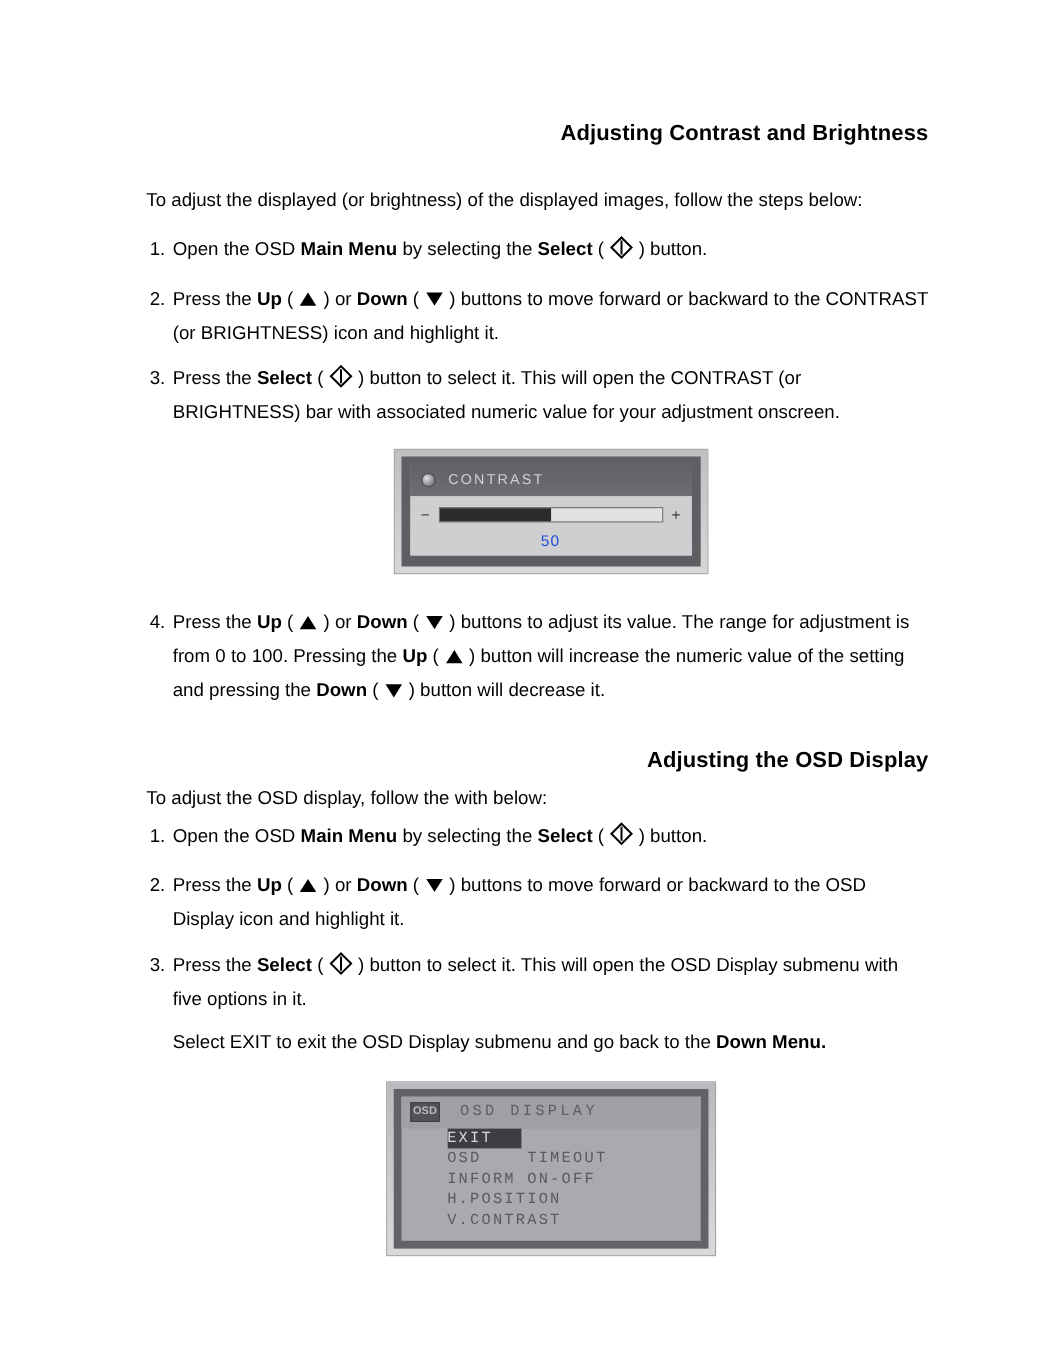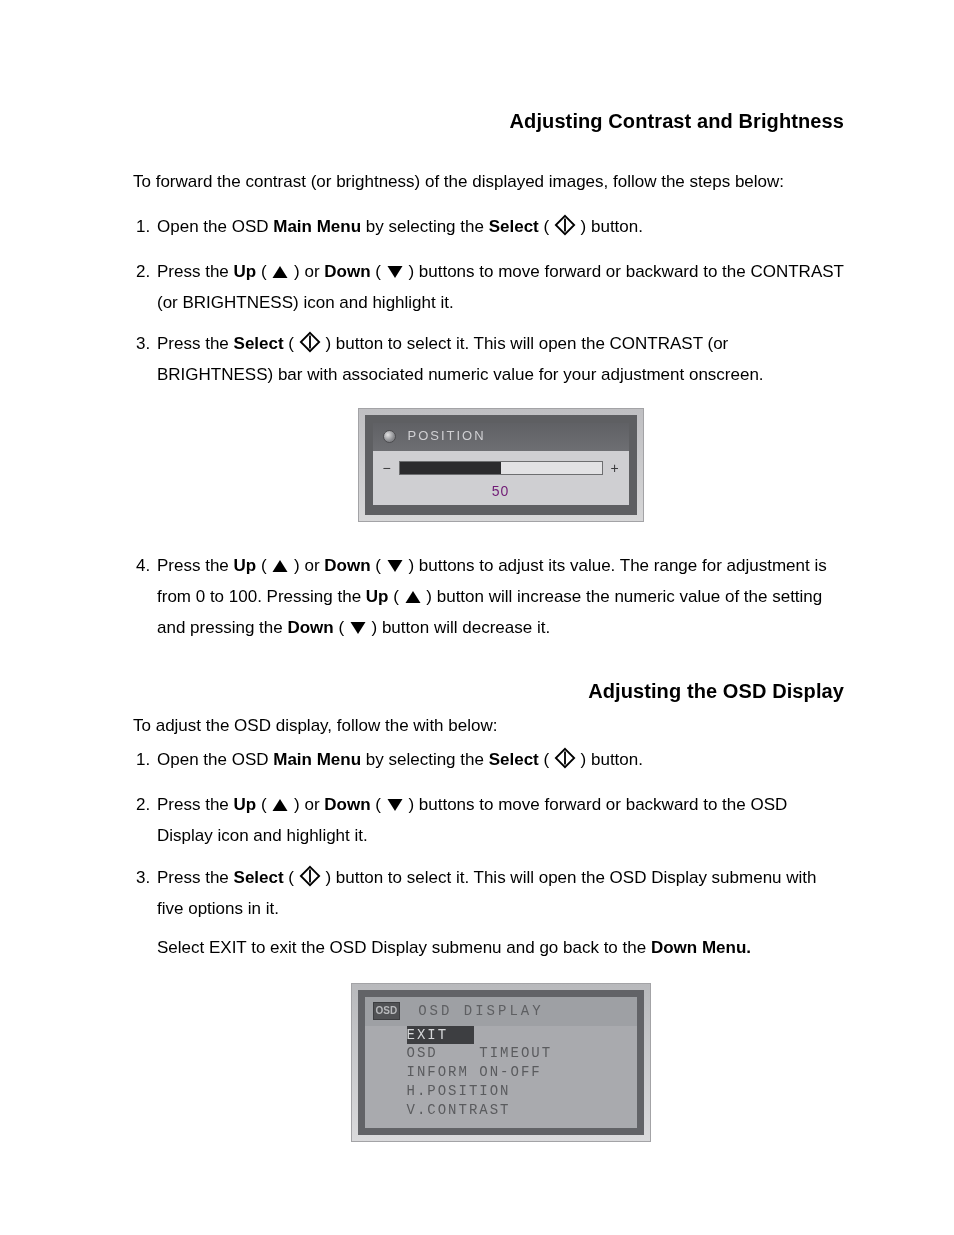--- a/index.html
+++ b/index.html
@@ -126,21 +126,21 @@
   }
   .pc-bar-fill {
     height: 100%;
     width: 50%;
     background: #2b2b2d;
   }
   .pc-val-row {
     text-align: center;
     font-family: Arial, sans-serif;
     font-size: 14px;
-    color: #701a75;
+    color: #1d4ed8;
     padding: 0 0 3px 0;
     background: #cfcfd2;
     letter-spacing: 1px;
   }
   
   .panel-osd-wrap {
     display: flex;
     justify-content: center;
     margin: 15px 0 0 0;
   }
@@ -192,21 +192,21 @@
     padding-right: 26px;
   }
 </style>
 </head>
 <body>
 
 <div class="page">
 
   <h2 class="section">Adjusting Contrast and Brightness</h2>
 
-  <p class="lead">To forward the contrast (or brightness) of the displayed images, follow the steps below:</p>
+  <p class="lead">To adjust the displayed (or brightness) of the displayed images, follow the steps below:</p>
 
   <ol class="steps">
     <li>
       <span>Open the OSD </span><b>Main Menu</b><span> by selecting the </span><b>Select</b><span> ( </span><span class="icon icon-select"><svg viewBox="0 0 24 24">
             <path d="M12 2 L22 12 L12 22 L2 12 Z" fill="none" stroke="#000" stroke-width="2"></path>
             <line x1="12" y1="5" x2="12" y2="19" stroke="#000" stroke-width="2"></line>
           </svg></span><span> ) button.</span>
     </li>
     <li>
       <span>Press the </span><b>Up</b><span> ( </span><span class="icon icon-up"><svg viewBox="0 0 24 24">
@@ -220,21 +220,21 @@
             <path d="M12 2 L22 12 L12 22 L2 12 Z" fill="none" stroke="#000" stroke-width="2"></path>
             <line x1="12" y1="5" x2="12" y2="19" stroke="#000" stroke-width="2"></line>
           </svg></span><span> ) button to select it. This will open the CONTRAST (or BRIGHTNESS) bar with associated numeric value for your adjustment onscreen.</span>
 
       
       <div class="panel-contrast-wrap">
         <div class="panel-contrast">
           <div class="pc-inner">
             <div class="pc-header">
               <span class="pc-disc"></span>
-              <span>POSITION</span>
+              <span>CONTRAST</span>
             </div>
             <div class="pc-slider-row">
               <span class="pc-minus">−</span>
               <div class="pc-bar-outer">
                 <div class="pc-bar-fill" style="width:50%;height:100%;background:#2b2b2d"></div>
               </div>
               <span class="pc-plus">+</span>
             </div>
             <div class="pc-val-row">50</div>
           </div>

